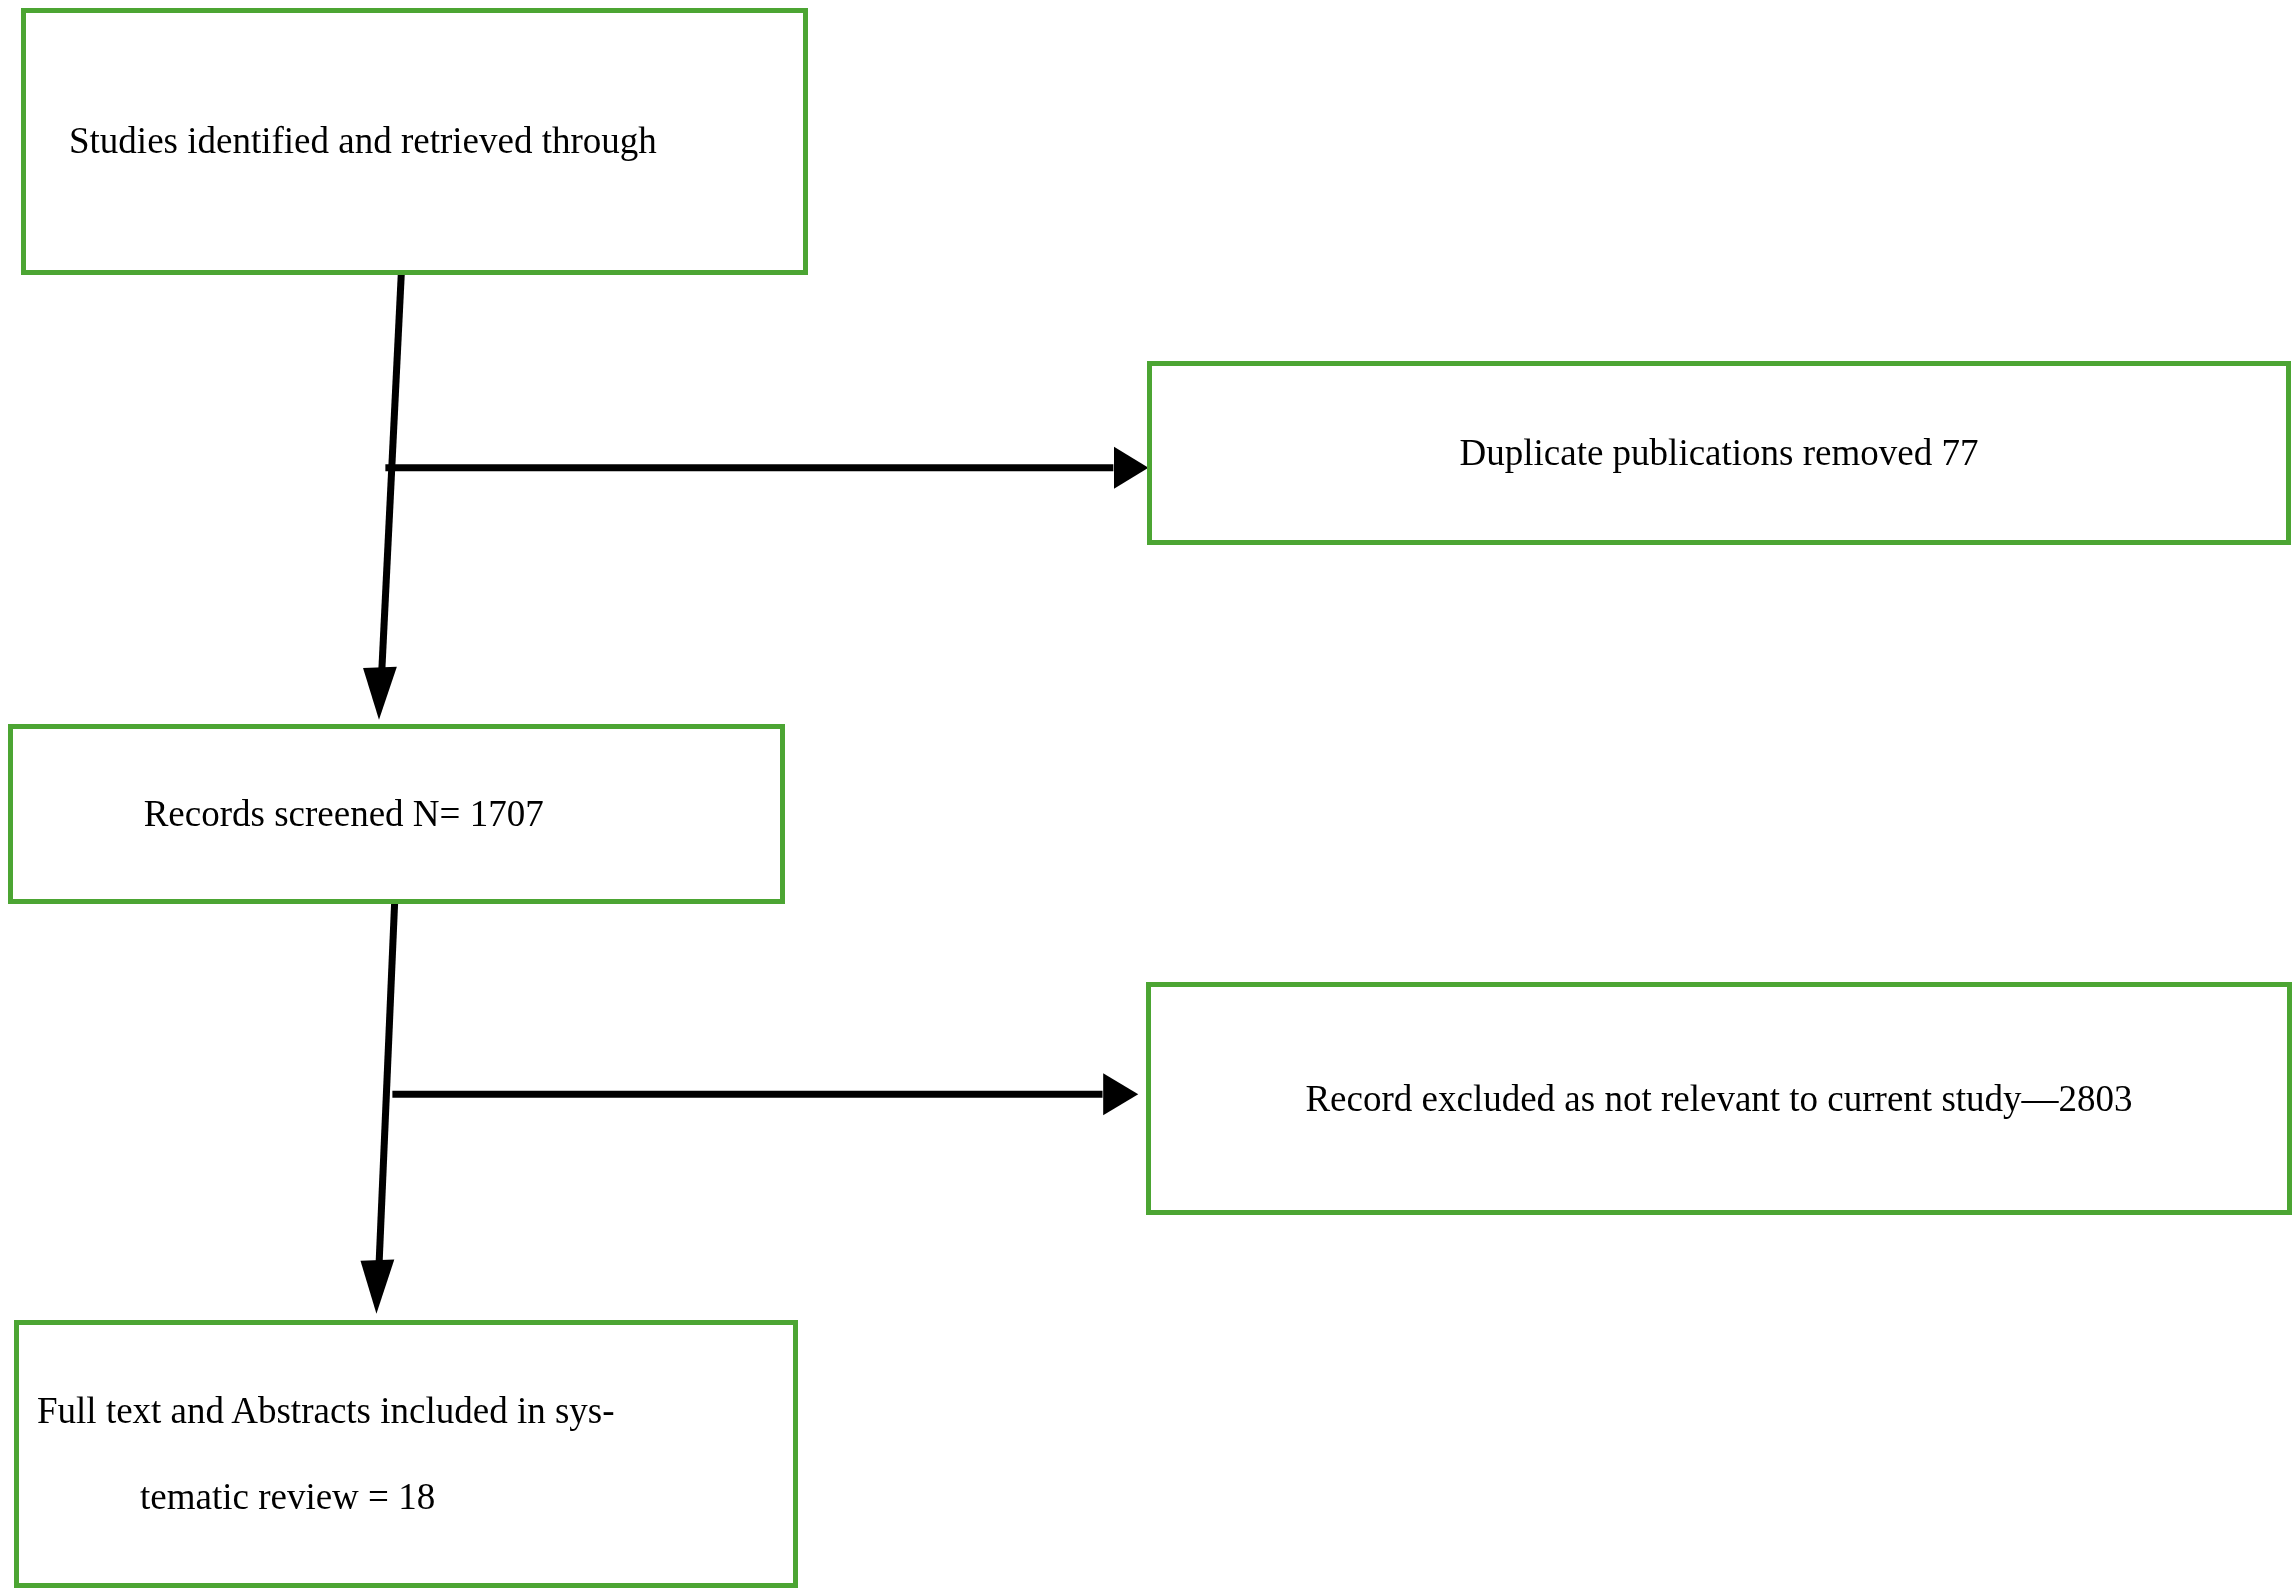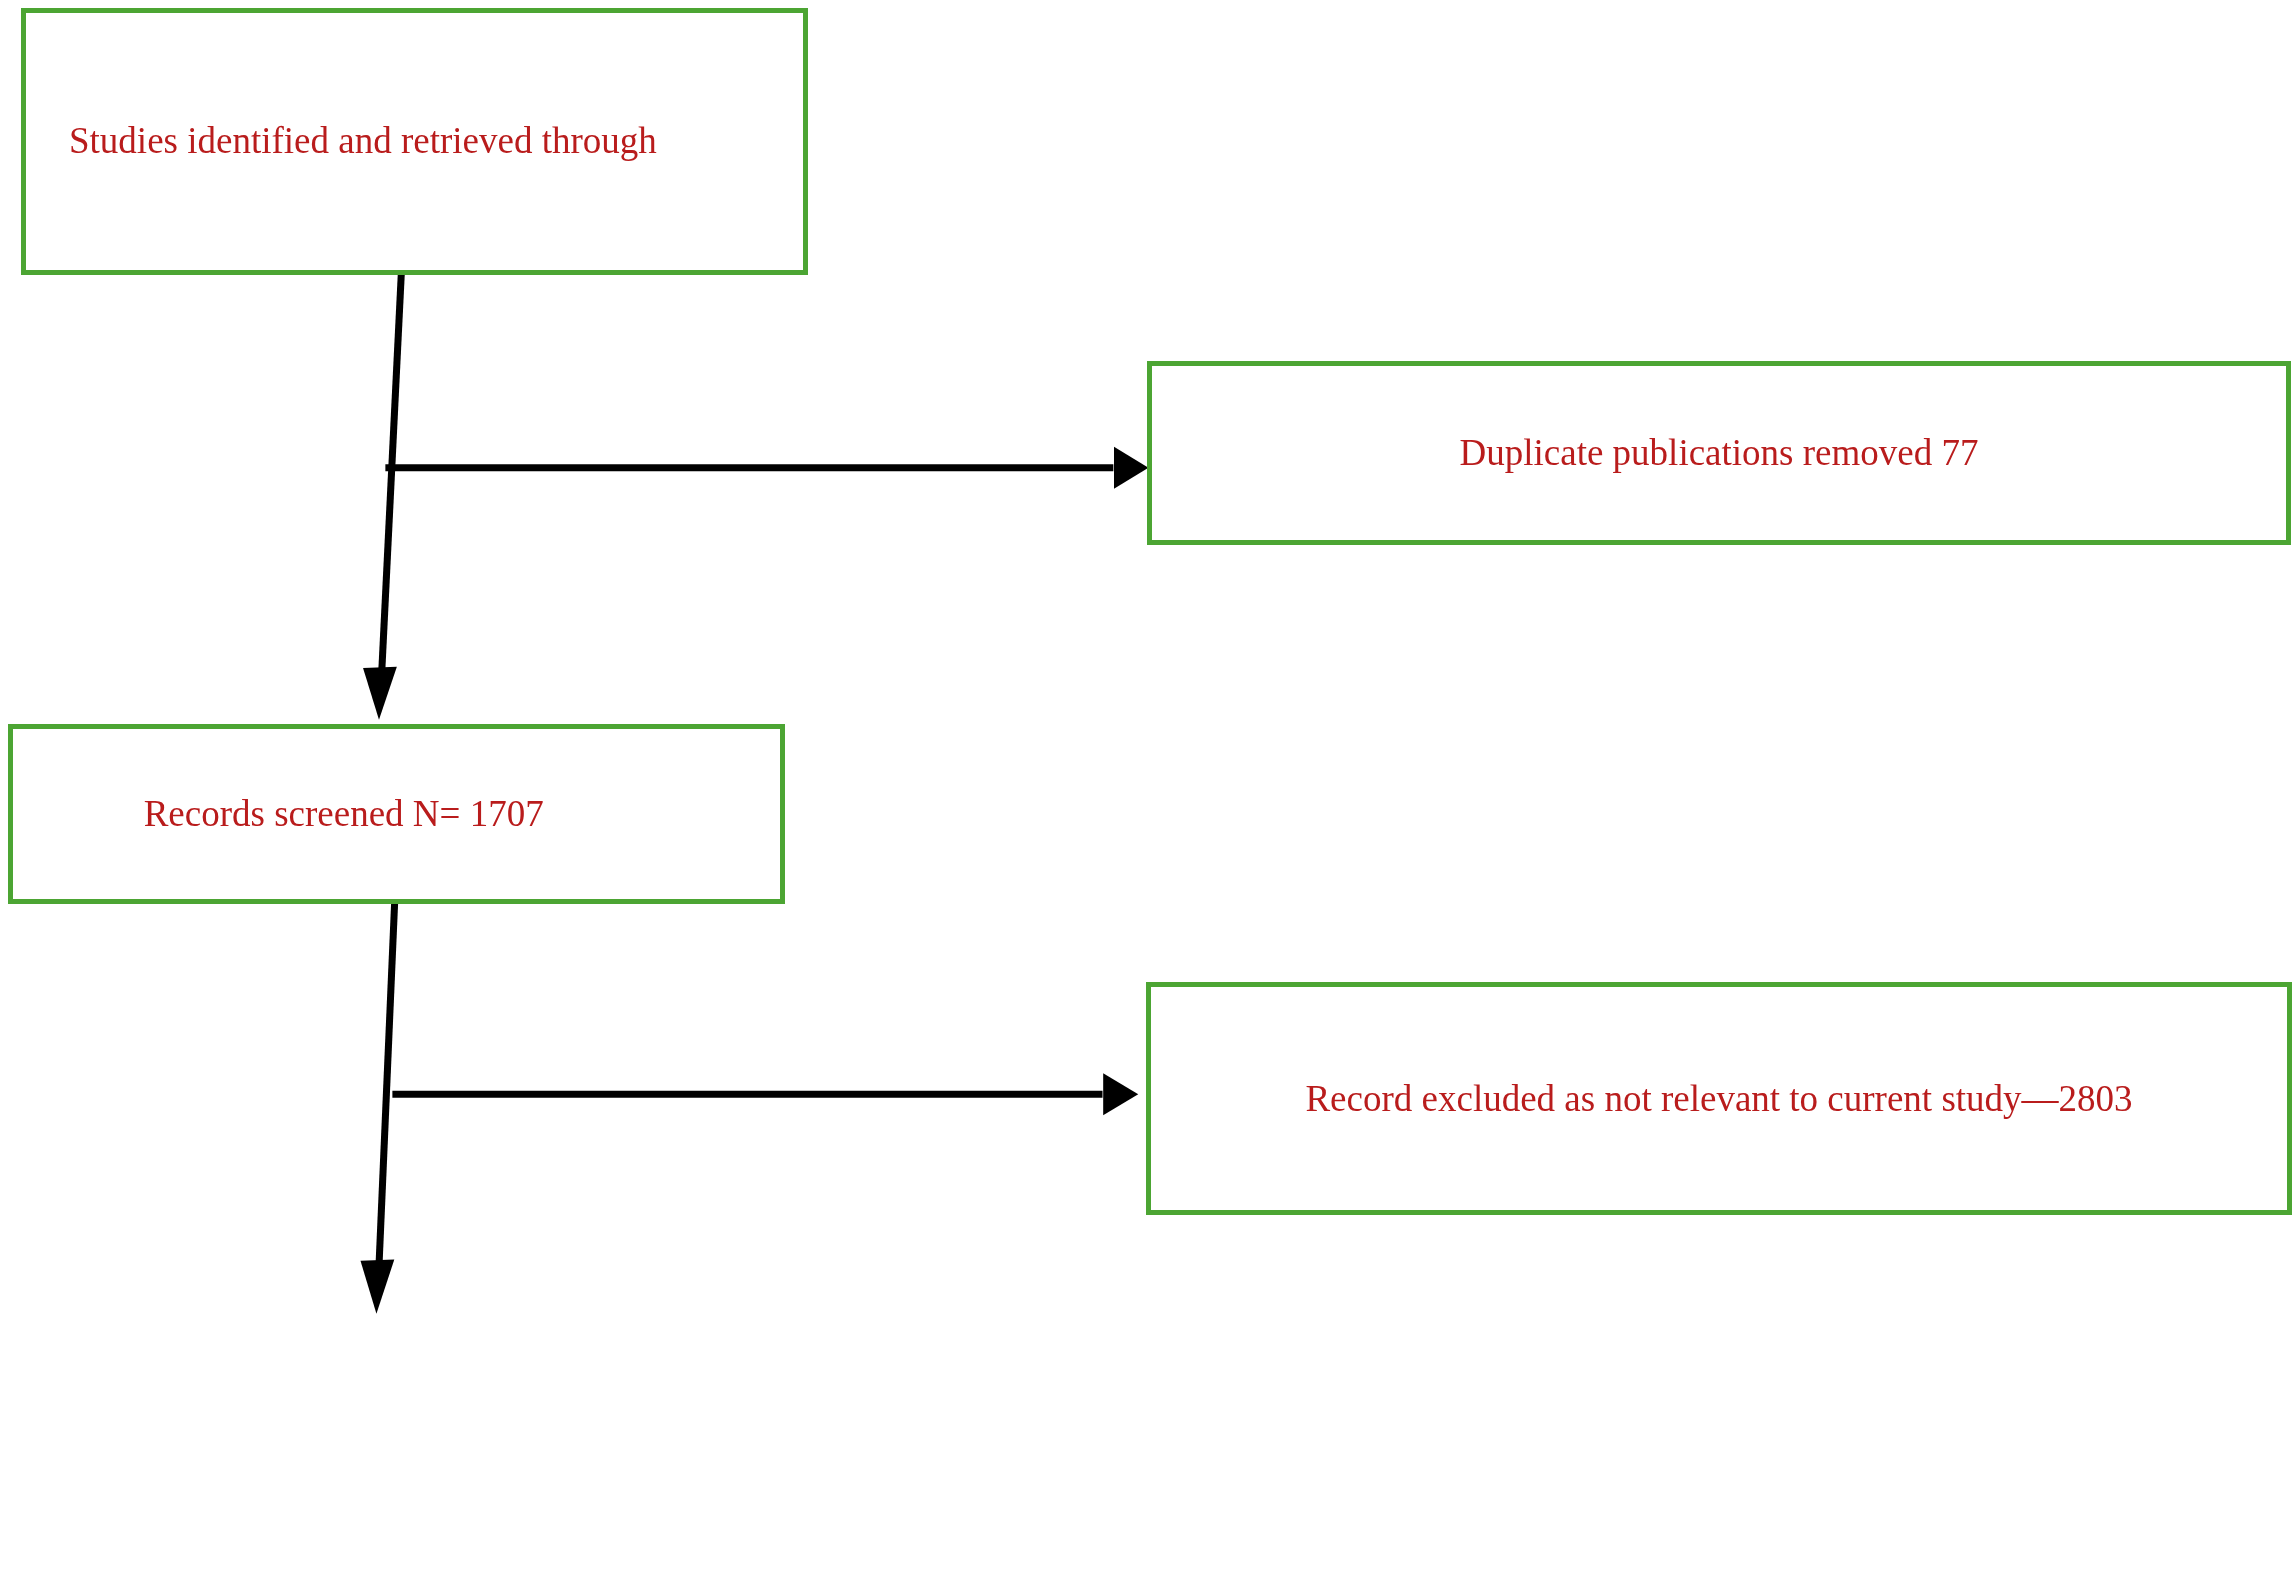--- a/index.html
+++ b/index.html
@@ -20,21 +20,21 @@
     position: absolute;
     box-sizing: border-box;
     background: #ffffff;
     border-style: solid;
     border-width: 5.7px;
     display: flex;
     flex-direction: column;
     justify-content: center;
   }
   .box-text {
-    color: #b91c1c;
+    color: #000000;
     font-size: 37px;
     line-height: 1.62;
     white-space: pre;
   }
   .align-left  { text-align: left;   padding-left: 43px; }
   .align-center{ text-align: center; }
   .indent-num  { text-align: left; padding-left: 211px; }
   .indent-wrap { text-align: left; padding-left: 121px; }
 
   
@@ -102,15 +102,19 @@
   </div>
 
   <div class="flow-box" id="box-screened" style="border-color:#4ca533;">
     <div class="box-text align-left" style="padding-left:131px;">Records screened N= 1707</div>
   </div>
 
   <div class="flow-box" id="box-excluded" style="border-color:#4ca533;">
     <div class="box-text align-center">Record excluded as not relevant to current study—2803</div>
   </div>
 
+  <div class="flow-box" id="box-included" style="border-color:#4ca533;">
+    <div class="box-text align-left" style="padding-left:18px;">Full text and Abstracts included in sys-</div>
+    <div class="box-text indent-wrap" style="margin-top:25.5px;">tematic review = 18</div>
+  </div>
 
 </div>
 
 
 </body></html>

